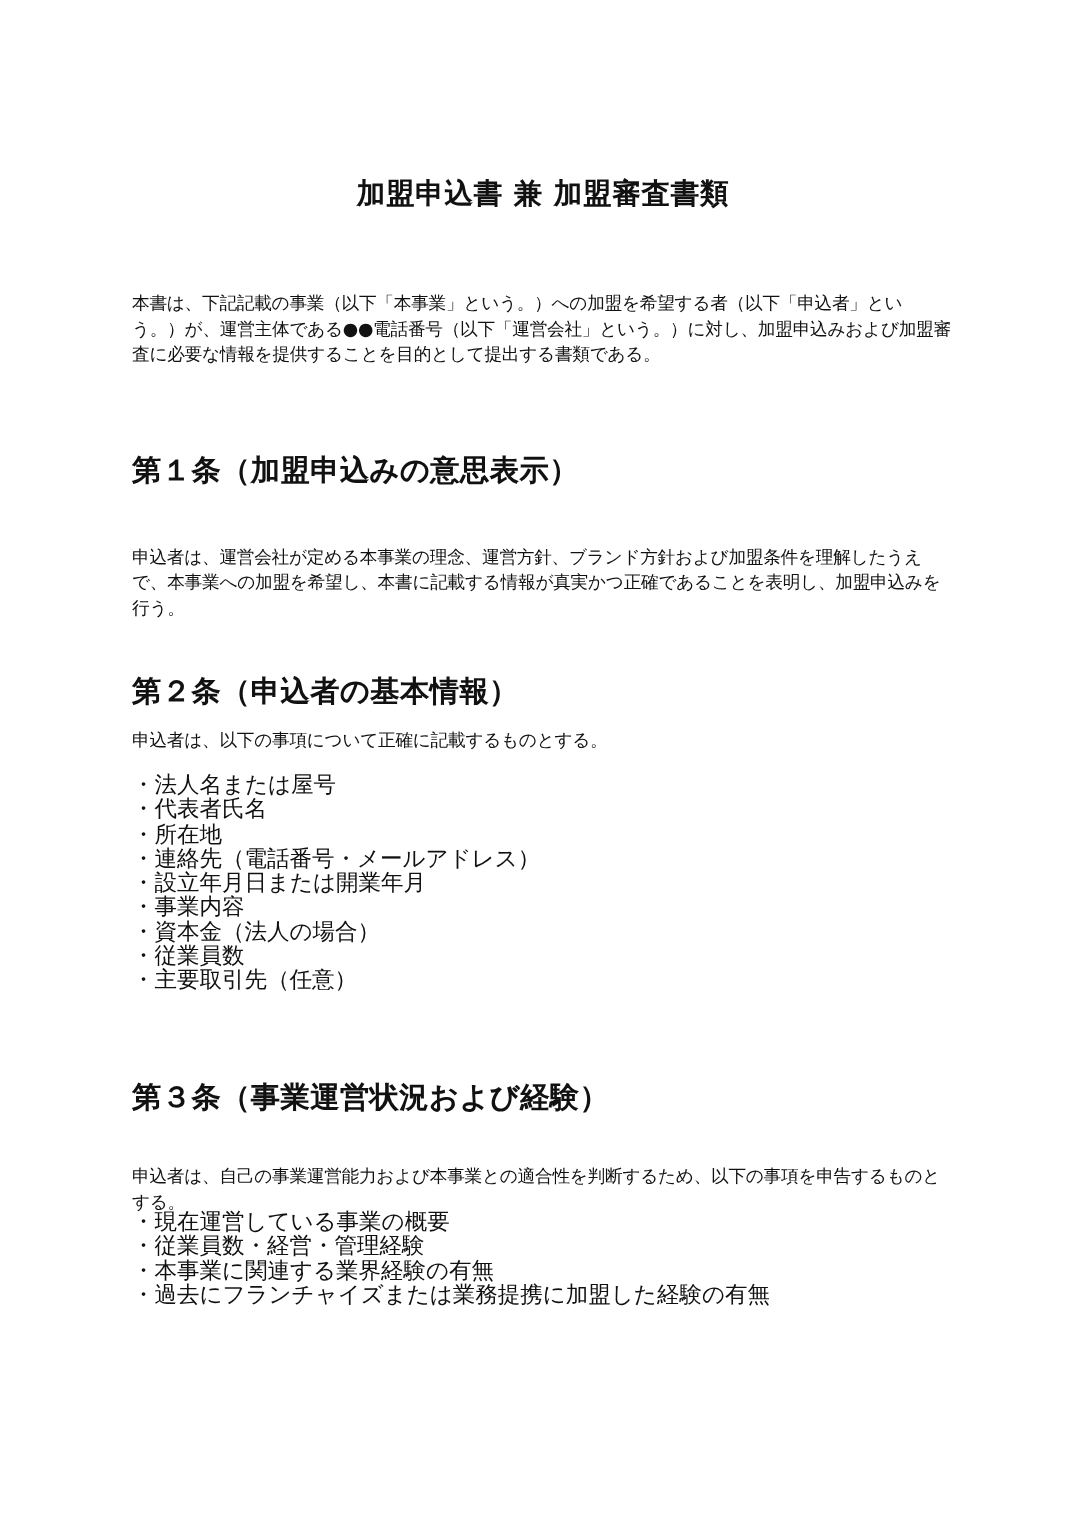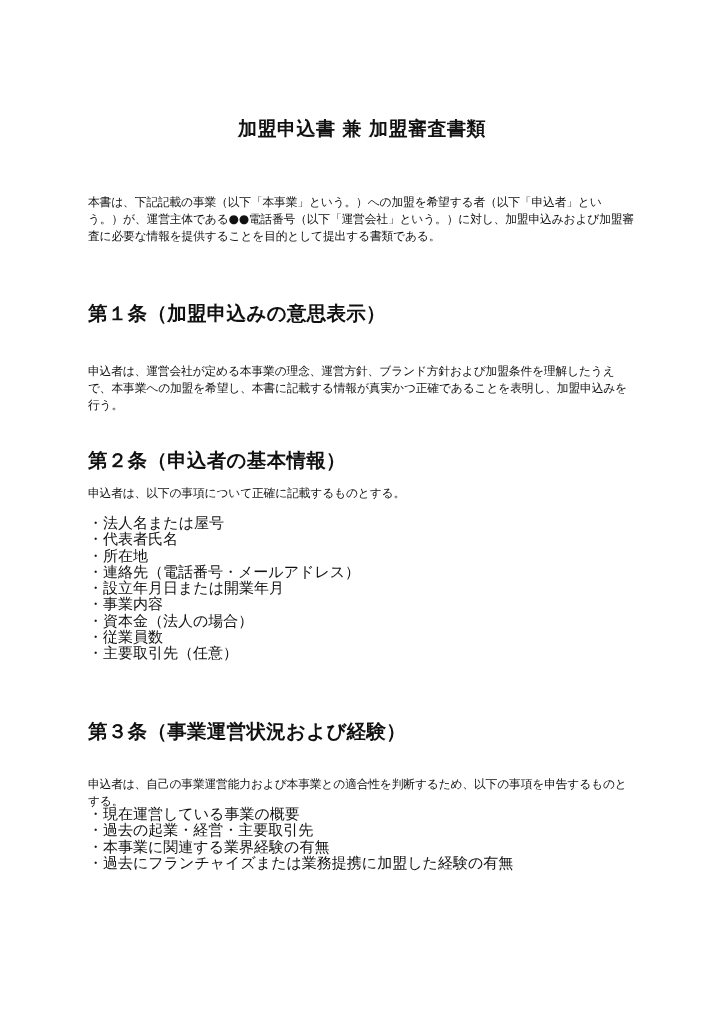--- a/index.html
+++ b/index.html
@@ -37,17 +37,17 @@
     <li>・事業内容</li>
     <li>・資本金（法人の場合）</li>
     <li>・従業員数</li>
     <li>・主要取引先（任意）</li>
   </ul>
 
   <div class="heading" style="top:718px;">第３条（事業運営状況および経験）</div>
   <div class="para" style="top:760px;margin-top:16px;">申込者は、自己の事業運営能力および本事業との適合性を判断するため、以下の事項を申告するものとする。</div>
   <ul class="list" style="top:806px;">
     <li>・現在運営している事業の概要</li>
-    <li>・過去の起業・経営・主要取引先</li>
+    <li>・従業員数・経営・管理経験</li>
     <li>・本事業に関連する業界経験の有無</li>
     <li>・過去にフランチャイズまたは業務提携に加盟した経験の有無</li>
   </ul>
 </div>
 
 </body></html>

